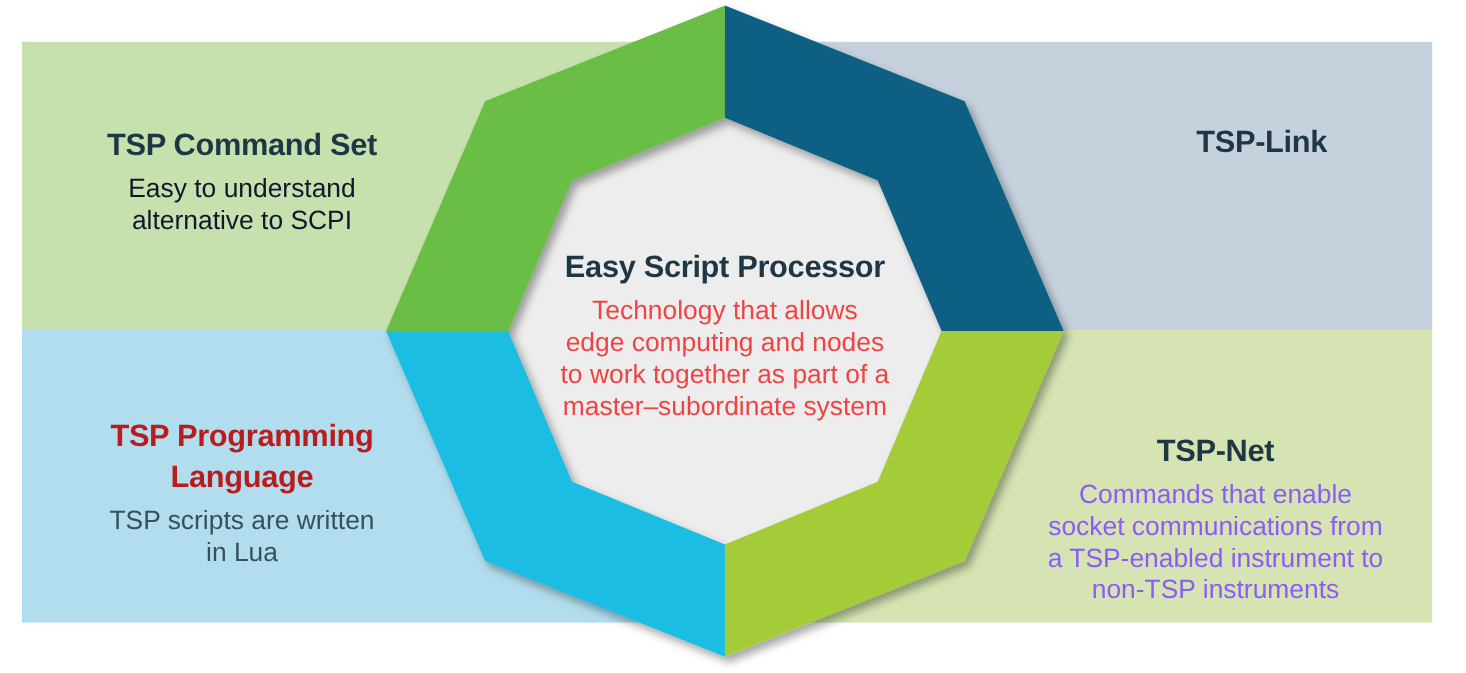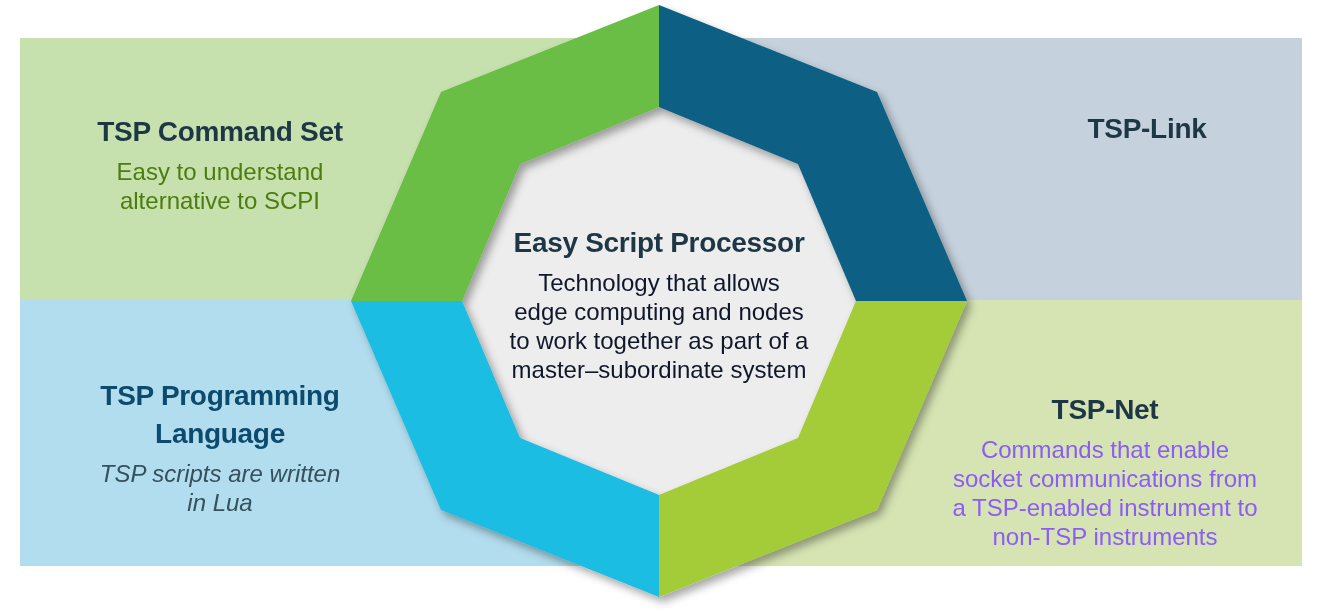--- a/index.html
+++ b/index.html
@@ -63,44 +63,44 @@
     <g filter="url(#ringShadow)">
       <polygon points="351,301 441,92 659,5 659,107 520,164 462,301" fill="#6abd45"></polygon>
       <polygon points="659,5 877,92 967,301 856,301 798,164 659,107" fill="#0c6183"></polygon>
       <polygon points="967,301 877,510 659,597 659,495 798,438 856,301" fill="#a4cc39"></polygon>
       <polygon points="659,597 441,510 351,301 462,301 520,438 659,495" fill="#1bbde2"></polygon>
     </g>
   </svg>
 
   <div class="block block-tl">
     <div class="heading" style="color: rgb(30, 55, 68);">TSP Command Set</div>
-    <div class="body-text" style="color: #4d7c0f;">Easy to understand
+    <div class="body-text" style="color: #0f172a;">Easy to understand
 alternative to SCPI</div>
   </div>
 
   <div class="block block-tr">
     <div class="heading" style="color: rgb(30, 55, 68);">TSP-Link</div>
   </div>
 
   <div class="block block-bl">
-    <div class="heading" style="color: #0c4a6e;">TSP Programming
+    <div class="heading" style="color: #b91c1c;">TSP Programming
 Language</div>
-    <div class="body-text" style="color: rgb(54, 80, 92); font-style: italic;">TSP scripts are written
+    <div class="body-text" style="color: rgb(54, 80, 92);">TSP scripts are written
 in Lua</div>
   </div>
 
   <div class="block block-br">
     <div class="heading" style="color: rgb(30, 55, 68); margin-top: 32px;">TSP-Net</div>
     <div class="body-text" style="color: #8b5cf6;">Commands that enable
 socket communications from
 a TSP-enabled instrument to
 non-TSP instruments</div>
   </div>
 
   <div class="block block-center">
     <div class="heading" style="color: rgb(30, 55, 68);">Easy Script Processor</div>
-    <div class="body-text" style="color: #0f172a;">Technology that allows
+    <div class="body-text" style="color: #ef4444;">Technology that allows
 edge computing and nodes
 to work together as part of a
 master–subordinate system</div>
   </div>
 
 </div>
 
 </body></html>

